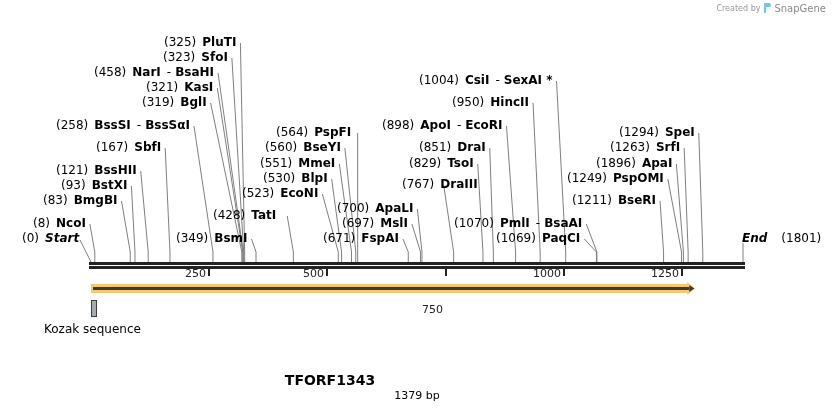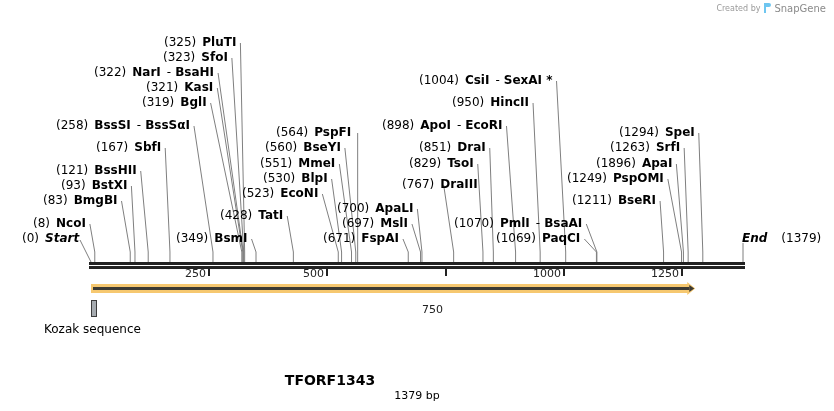--- a/index.html
+++ b/index.html
@@ -78,37 +78,37 @@
   <svg width="8" height="12">
     <path d="M1 1 h5 a2 2 0 0 1 0 4 h-3 v6 h-2 z" fill="#6ec6f0"></path>
   </svg>
   <span class="brand">SnapGene</span>
 </div>
 
 <div class="lbl" style="left:22px;top:231px;">
   <span class="pos">(0)</span><span class="ital">Start</span>
 </div>
 <div class="lbl" style="left:742px;top:231px;">
-  <span class="ital" style="margin-right:14px;">End</span><span class="pos">(1379)</span>
+  <span class="ital" style="margin-right:14px;">End</span><span class="pos">(1801)</span>
 </div>
 
 <div id="site-labels">
     <div class="lbl" style="left: 33px; top: 216px;"><span class="pos">(8)</span><span class="name">NcoI</span></div>
     <div class="lbl" style="left: 43px; top: 193px;"><span class="pos">(83)</span><span class="name">BmgBI</span></div>
     <div class="lbl" style="left: 61px; top: 178px;"><span class="pos">(93)</span><span class="name">BstXI</span></div>
     <div class="lbl" style="left: 56px; top: 163px;"><span class="pos">(121)</span><span class="name">BssHII</span></div>
     <div class="lbl" style="left: 96px; top: 140px;"><span class="pos">(167)</span><span class="name">SbfI</span></div>
     <div class="lbl" style="left: 56px; top: 118px;"><span class="pos">(258)</span><span class="name">BssSI</span><span class="sep">-</span><span class="name">BssSαI</span></div>
     <div class="lbl" style="left: 142px; top: 95px;"><span class="pos">(319)</span><span class="name">BglI</span></div>
     <div class="lbl" style="left: 146px; top: 80px;"><span class="pos">(321)</span><span class="name">KasI</span></div>
-    <div class="lbl" style="left: 94px; top: 65px;"><span class="pos">(322)</span><span class="name">NarI</span><span class="sep">-</span><span class="name">BsaHI</span></div>
+    <div class="lbl" style="left: 94px; top: 65px;"><span class="pos">(458)</span><span class="name">NarI</span><span class="sep">-</span><span class="name">BsaHI</span></div>
     <div class="lbl" style="left: 163px; top: 50px;"><span class="pos">(323)</span><span class="name">SfoI</span></div>
     <div class="lbl" style="left: 164px; top: 35px;"><span class="pos">(325)</span><span class="name">PluTI</span></div>
     <div class="lbl" style="left: 176px; top: 231px;"><span class="pos">(349)</span><span class="name">BsmI</span></div>
-    <div class="lbl" style="left: 220px; top: 208px;"><span class="pos">(428)</span><span class="name">TatI</span></div>
+    <div class="lbl" style="left: 213px; top: 208px;"><span class="pos">(428)</span><span class="name">TatI</span></div>
     <div class="lbl" style="left: 242px; top: 186px;"><span class="pos">(523)</span><span class="name">EcoNI</span></div>
     <div class="lbl" style="left: 263px; top: 171px;"><span class="pos">(530)</span><span class="name">BlpI</span></div>
     <div class="lbl" style="left: 260px; top: 156px;"><span class="pos">(551)</span><span class="name">MmeI</span></div>
     <div class="lbl" style="left: 265px; top: 140px;"><span class="pos">(560)</span><span class="name">BseYI</span></div>
     <div class="lbl" style="left: 276px; top: 125px;"><span class="pos">(564)</span><span class="name">PspFI</span></div>
     <div class="lbl" style="left: 323px; top: 231px;"><span class="pos">(671)</span><span class="name">FspAI</span></div>
     <div class="lbl" style="left: 342px; top: 216px;"><span class="pos">(697)</span><span class="name">MslI</span></div>
     <div class="lbl" style="left: 337px; top: 201px;"><span class="pos">(700)</span><span class="name">ApaLI</span></div>
     <div class="lbl" style="left: 364px; top: 177px; margin-left: 38px;"><span class="pos">(767)</span><span class="name">DraIII</span></div>
     <div class="lbl" style="left: 409px; top: 156px;"><span class="pos">(829)</span><span class="name">TsoI</span></div>

